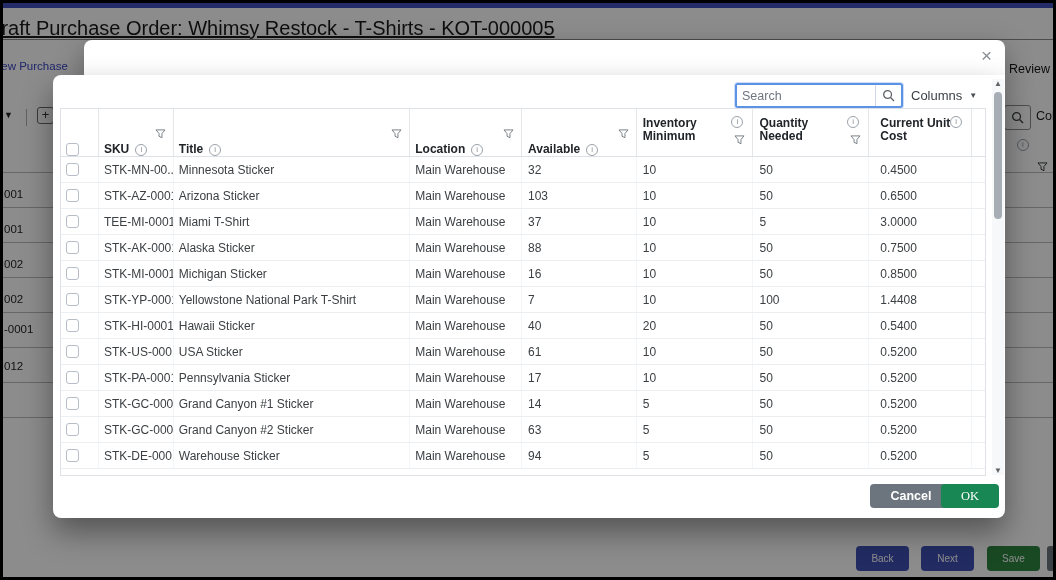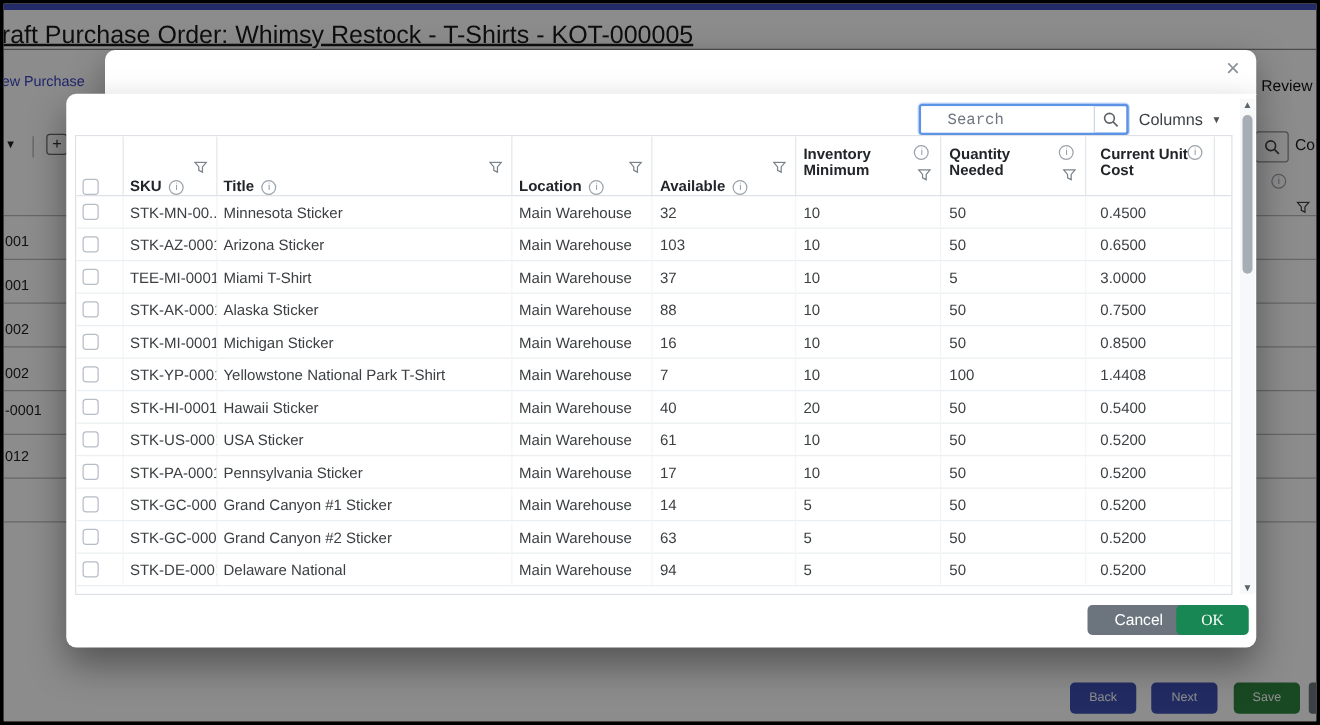--- a/index.html
+++ b/index.html
@@ -32,21 +32,21 @@
   .bg-sliver { position:absolute; left:1044px; top:543px; width:9px; height:25px; background:#6c757d; border-radius:3px 0 0 3px; }
 
   .overlay { position:absolute; left:0; top:0; right:0; bottom:0; background:rgba(0,0,0,0.45); z-index:5; }
 
   
   .modal-top  { position:absolute; left:81px; top:37px; width:921px; height:36px; background:#fff; border-radius:8px 8px 0 0; z-index:10; box-shadow:0 10px 28px rgba(0,0,0,.35); }
   .modal-body { position:absolute; left:50px; top:72px; width:952px; height:443px; background:#fff; border-radius:8px 0 8px 8px; z-index:11; box-shadow:0 14px 30px rgba(0,0,0,.40); }
   .close-x { position:absolute; right:13px; top:3px; font-size:19px; color:#8a9096; cursor:pointer; line-height:26px; }
 
   .searchwrap { position:absolute; left:682px; top:8px; width:168px; height:25px; border:2px solid #5c93e5; border-radius:3px; box-shadow:0 0 0 1px rgba(88,144,238,.3); display:flex; background:#fff; }
-  .searchwrap input { flex:1; border:none; outline:none; font-size:12.5px; padding-left:21px; color:#4d7c0f; font-family:Liberation Mono, monospace; min-width:0; }
+  .searchwrap input { flex:1; border:none; outline:none; font-size:12.5px; padding-left:5px; color:#4d7c0f; font-family:Liberation Sans, sans-serif; min-width:0; }
   .searchwrap input::placeholder { color:#6f7680; }
   .search-ic { width:26px; border-left:1px solid #cfd8ea; display:flex; align-items:center; justify-content:center; }
   .cols-btn { position:absolute; left:858px; top:8px; height:25px; display:flex; align-items:center; gap:7px; font-size:13px; color:#3a3f44; background:#fff; border:none; font-family:"Liberation Sans",sans-serif; cursor:pointer; }
   .cols-btn .dcaret { font-size:8px; color:#495057; }
 
   .dtable { position:absolute; left:7px; top:33px; width:926px; height:368px; border:1px solid #dee2e6; background:#fff; overflow:hidden; }
   .thead { display:flex; height:48px; border-bottom:1px solid #dee2e6; background:#fff; }
   .th { position:relative; border-right:1px solid #e3e7ea; font-weight:700; font-size:12px; color:#212529; display:flex; align-items:flex-end; padding-left:5px; }
   .th .th-label { line-height:13px; }
   .th .i-funnel { position:absolute; right:7px; top:50%; margin-top:-5px; }
@@ -67,21 +67,21 @@
   .c-cost  { width:103px; padding-left:11px; }
   .c-extra { width:13px; border-right:none; }
   .cb { display:inline-block; width:13px; height:13px; border:1px solid #b6bdc6; border-radius:3px; background:#fff; }
 
   .vscroll { position:absolute; left:939px; top:4px; width:12px; height:396px; background:#f7f8f9; }
   .vscroll .arrow { position:absolute; left:0; width:12px; font-size:8px; color:#5f6368; text-align:center; }
   .vscroll .up { top:0; } .vscroll .down { bottom:0; }
   .vthumb { position:absolute; left:2px; top:13px; width:8px; height:127px; background:#a6adb5; border-radius:4px; }
 
   .m-btn { position:absolute; top:409px; height:24px; border:none; border-radius:4px; color:#fff; font-size:12.5px; font-family:"Liberation Sans",sans-serif; cursor:pointer; }
-  .btn-cancel { left:817px; width:82px; }
+  .btn-cancel { left:817px; width:82px;font-weight:bold; }
   .btn-ok { left:888px; width:58px; }
 </style>
 </head>
 <body>
 
 <div class="screen">
  <div class="inner">
 
   <div class="topbar"></div>
   <div class="page-title">Draft Purchase Order: Whimsy Restock - T-Shirts - KOT-000005</div>
@@ -345,21 +345,21 @@
               <div class="td c-invmin">5</div>
               <div class="td c-qty">50</div>
               <div class="td c-cost">0.5200</div>
               <div class="td c-extra"></div>
             </div>
             <div class="tr">
               <div class="td c-check">
                 <span class="cb"></span>
               </div>
               <div class="td c-sku">STK-DE-0001</div>
-              <div class="td c-title">Delaware National</div>
+              <div class="td c-title">Warehouse Sticker</div>
               <div class="td c-loc">Main Warehouse</div>
               <div class="td c-avail">94</div>
               <div class="td c-invmin">5</div>
               <div class="td c-qty">50</div>
               <div class="td c-cost">0.5200</div>
               <div class="td c-extra"></div>
             </div>
           </div>
     </div>
 

